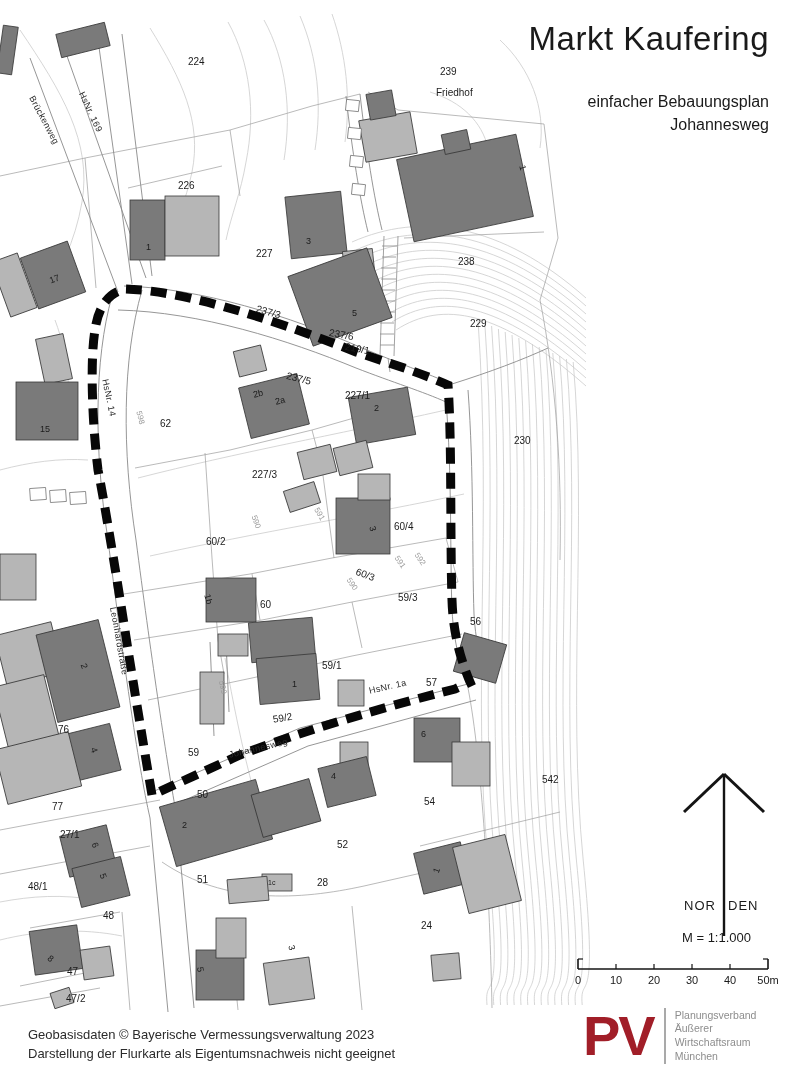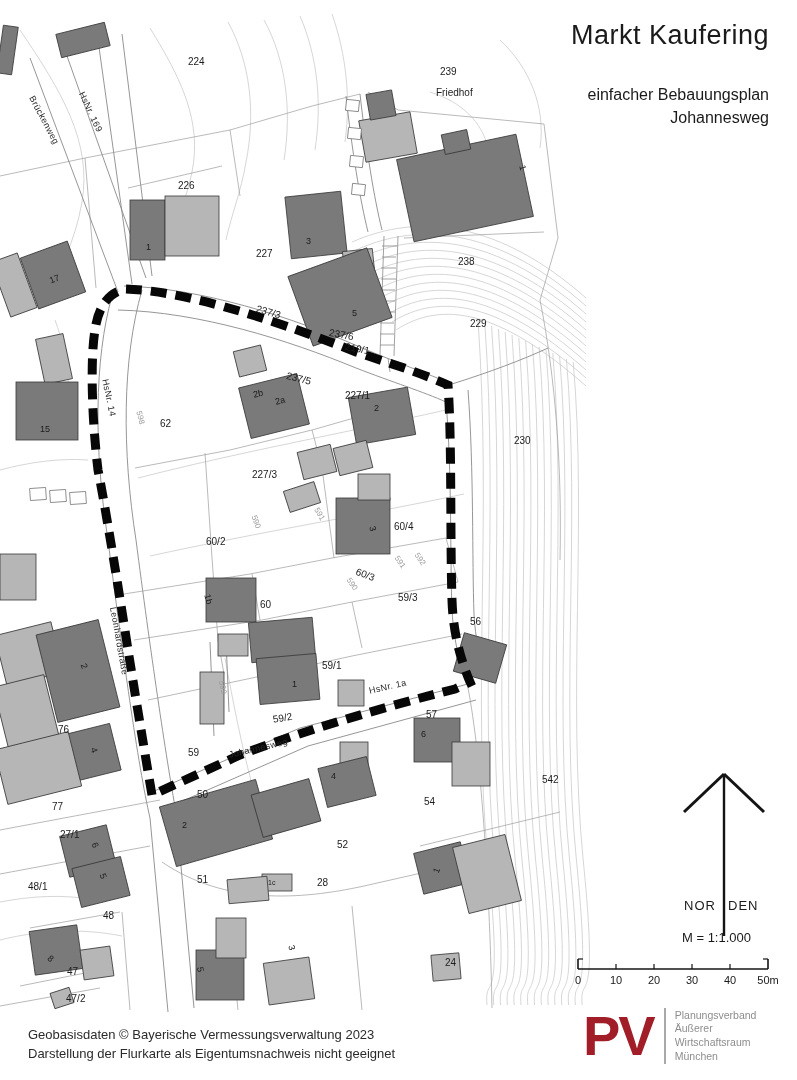--- a/index.html
+++ b/index.html
@@ -13,21 +13,21 @@
   .bounds{stroke:#070707;fill:none;stroke-width:9;stroke-dasharray:16 9;}
   .stair{stroke:#8a8a8a;fill:none;stroke-width:0.8;}
   
   .mlabel{position:absolute;white-space:nowrap;transform-origin:left top;color:#1c1c1c;}
   .lp{font-size:10px;}
   .lh{font-size:9px;}
   .ls{font-size:9px;color:#2a2a2a;letter-spacing:.4px;}
   .lcon{font-size:8px;color:#9a9a9a;}
   
   .titleblock{position:absolute;right:28px;top:20px;text-align:right;color:#1a1a1a;}
-  .title-main{font-size:27px;letter-spacing:.5px;margin-left:38px;}
+  .title-main{font-size:33px;letter-spacing:.5px;margin-left:38px;}
   .title-sub{margin-top:32px;font-size:16px;line-height:1.45;}
   .northbox{position:absolute;left:658px;top:758px;width:124px;height:200px;color:#1a1a1a;}
   .north-word{position:absolute;top:140px;width:100%;font-size:13px;letter-spacing:1px;}
   .north-word .nw-l{position:absolute;right:66px;}
   .north-word .nw-r{position:absolute;left:70px;}
   .north-scale{position:absolute;top:172px;left:24px;font-size:13px;}
   .scalebar{position:absolute;left:568px;top:956px;width:215px;height:40px;color:#1a1a1a;}
   .scalebar .tick-label{position:absolute;top:18px;font-size:11px;transform:translateX(-50%);}
   .footer{position:absolute;left:28px;top:1026px;font-size:13px;line-height:1.45;color:#2b2b2b;}
   .logo{position:absolute;left:583px;top:1008px;display:flex;align-items:center;}
@@ -233,34 +233,34 @@
       <div class="mlabel lp" style="left: 345px; top: 390px;">227/1</div>
       <div class="mlabel lp" style="left: 160px; top: 418px;">62</div>
       <div class="mlabel lp" style="left: 252px; top: 469px;">227/3</div>
       <div class="mlabel lp" style="left: 206px; top: 536px;">60/2</div>
       <div class="mlabel lp" style="left: 394px; top: 521px;">60/4</div>
       <div class="mlabel lp" style="left: 358px; top: 566px; transform: rotate(20deg);">60/3</div>
       <div class="mlabel lp" style="left: 398px; top: 592px;">59/3</div>
       <div class="mlabel lp" style="left: 260px; top: 599px;">60</div>
       <div class="mlabel lp" style="left: 470px; top: 616px;">56</div>
       <div class="mlabel lp" style="left: 322px; top: 660px;">59/1</div>
-      <div class="mlabel lp" style="left: 426px; top: 677px; margin-top: 32px;">57</div>
+      <div class="mlabel lp" style="left: 426px; top: 677px;">57</div>
       <div class="mlabel lp" style="left: 272px; top: 714px; transform: rotate(-10deg);">59/2</div>
       <div class="mlabel lp" style="left: 188px; top: 747px;">59</div>
       <div class="mlabel lp" style="left: 58px; top: 724px;">76</div>
       <div class="mlabel lp" style="left: 52px; top: 801px;">77</div>
       <div class="mlabel lp" style="left: 197px; top: 789px;">50</div>
       <div class="mlabel lp" style="left: 424px; top: 796px;">54</div>
       <div class="mlabel lp" style="left: 60px; top: 829px;">27/1</div>
       <div class="mlabel lp" style="left: 337px; top: 839px;">52</div>
       <div class="mlabel lp" style="left: 197px; top: 874px;">51</div>
       <div class="mlabel lp" style="left: 317px; top: 877px;">28</div>
       <div class="mlabel lp" style="left: 28px; top: 881px;">48/1</div>
       <div class="mlabel lp" style="left: 103px; top: 910px;">48</div>
-      <div class="mlabel lp" style="left: 421px; top: 957px; margin-left: 24px;">24</div>
+      <div class="mlabel lp" style="left: 421px; top: 920px;">24</div>
       <div class="mlabel lp" style="left: 67px; top: 966px;">47</div>
       <div class="mlabel lp" style="left: 66px; top: 993px;">47/2</div>
       <div class="mlabel lp" style="left: 542px; top: 774px;">542</div>
       <div class="mlabel lh" style="left: 146px; top: 242px;">1</div>
       <div class="mlabel lh" style="left: 48px; top: 276px; transform: rotate(-20deg);">17</div>
       <div class="mlabel lh" style="left: 40px; top: 424px; text-align: center;">15</div>
       <div class="mlabel lh" style="left: 306px; top: 236px;">3</div>
       <div class="mlabel lh" style="left: 352px; top: 308px;">5</div>
       <div class="mlabel lh" style="left: 527px; top: 164px; transform: rotate(75deg);">1</div>
       <div class="mlabel lh" style="left: 252px; top: 390px; transform: rotate(-14deg);">2b</div>

